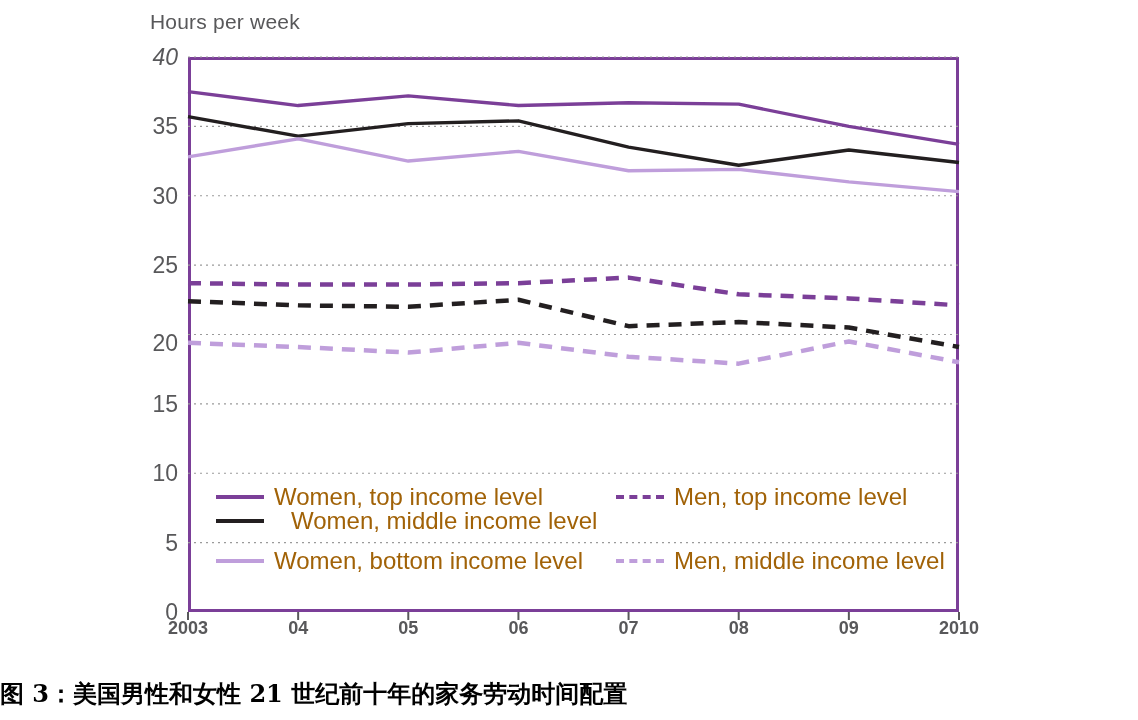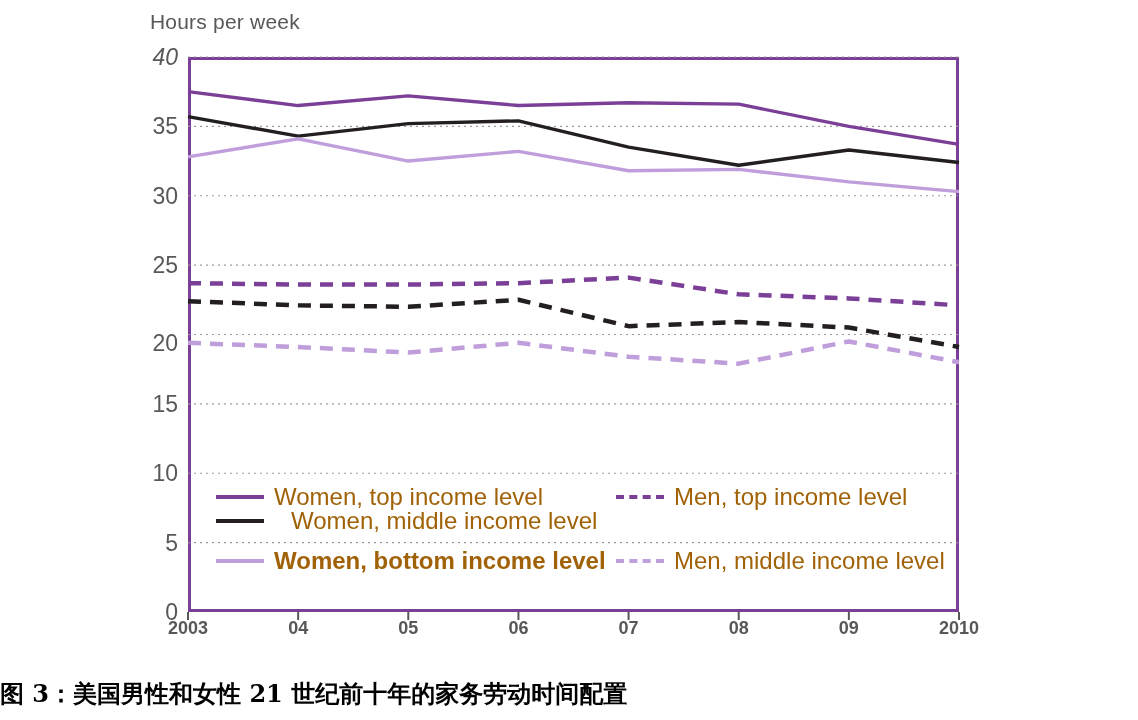--- a/index.html
+++ b/index.html
@@ -179,21 +179,21 @@
         <span class="legend-label">Women, top income level</span>
       </div>
       <div class="legend-item" style="left: 400px; top: 0px;">
         <span class="legend-swatch sw-dash" style="border-top-color: rgb(123, 63, 152);"></span>
         <span class="legend-label">Men, top income level</span>
       </div>
       <div class="legend-item" style="left: 0px; top: 24px; gap: 27px;">
         <span class="legend-swatch sw-solid" style="background: rgb(35, 31, 32);"></span>
         <span class="legend-label">Women, middle income level</span>
       </div>
-      <div class="legend-item" style="left: 0px; top: 64px; font-weight: bold;">
+      <div class="legend-item" style="left: 0px; top: 64px;">
         <span class="legend-swatch sw-solid" style="background: rgb(191, 158, 219);"></span>
         <span class="legend-label">Women, bottom income level</span>
       </div>
       <div class="legend-item" style="left: 400px; top: 64px;">
         <span class="legend-swatch sw-dash" style="border-top-color: rgb(191, 158, 219);"></span>
         <span class="legend-label">Men, middle income level</span>
       </div>
     </div>
 
   <div class="caption">图 3：美国男性和女性 21 世纪前十年的家务劳动时间配置</div>

